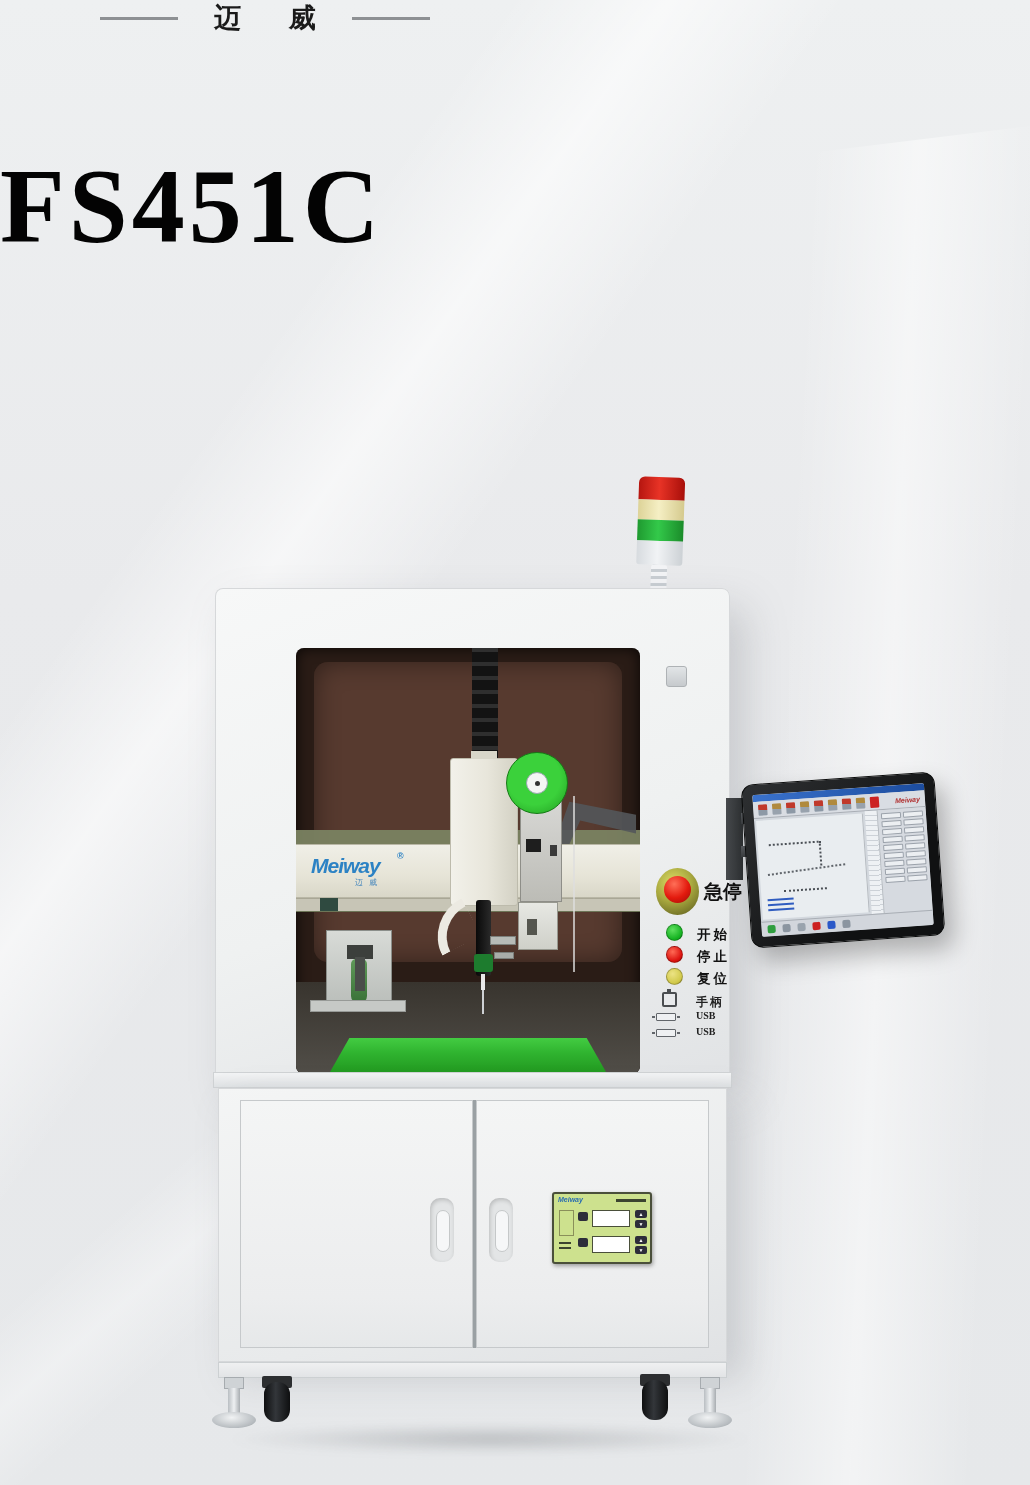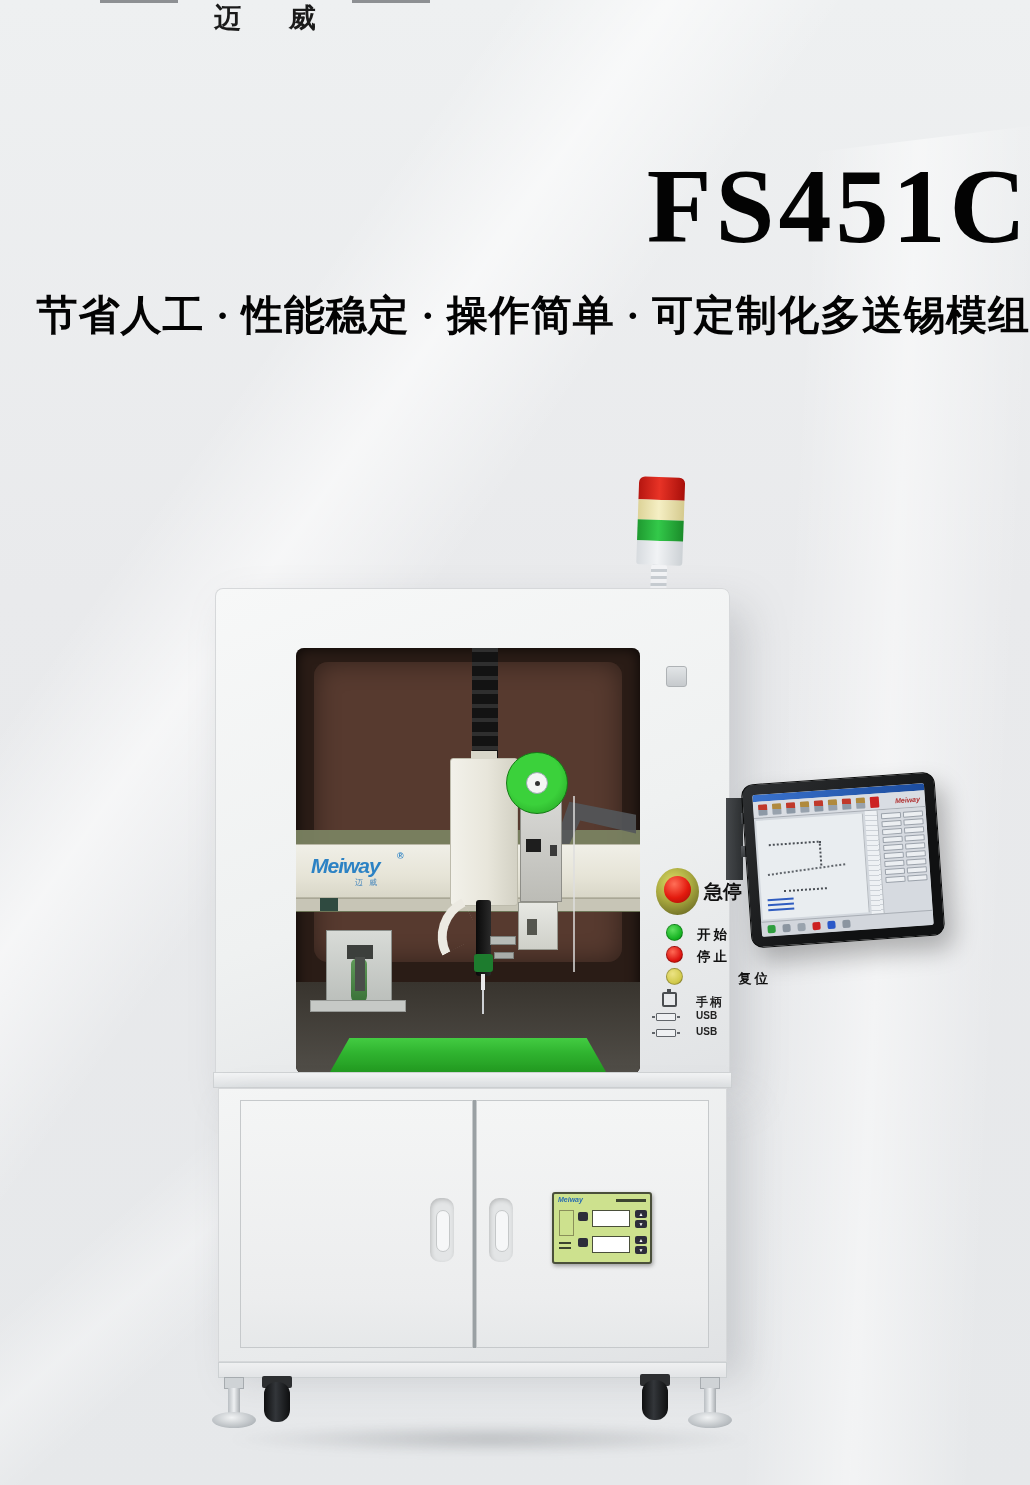--- a/index.html
+++ b/index.html
@@ -19,26 +19,26 @@
   
   .logo{position:absolute;left:36px;top:6px;width:430px;}
   .wordmark{position:relative;display:inline-block;padding-left:18px;}
   .wordmark .green-slash{position:absolute;left:14px;top:16px;width:15px;height:48px;
     background:linear-gradient(180deg,#b9dd7e,#9cc95e);transform:skewX(-20deg);border-radius:2px;}
   .wordmark .brand-text{
     position:relative;font-style:italic;font-weight:800;font-size:70px;line-height:72px;letter-spacing:-4px;
     background:linear-gradient(180deg,#3fa0dc 0%,#1b6cb1 55%,#0f5492 100%);
     -webkit-background-clip:text;background-clip:text;color:transparent;}
   .wordmark .reg{position:relative;top:-34px;font-size:22px;font-weight:700;color:#2a7fc0;font-style:normal;}
-  .cn-row{display:flex;gap:16px;margin:-6px 0 0 64px;width:330px;}
+  .cn-row{display:flex;align-items:center;gap:16px;margin:-6px 0 0 64px;width:330px;}
   .cn-row .dash{flex:1;height:3px;background:#8d9093;}
   .cn-row .cn-text{font-size:27px;font-weight:800;color:#1a1a1a;letter-spacing:20px;text-indent:20px;white-space:nowrap;}
 
   
-  .titles{position:absolute;left:0;top:152px;width:100%;text-align:right;color:#030303;}
+  .titles{position:absolute;left:0;top:152px;width:100%;text-align:left;color:#030303;}
   .titles h1{margin:0;font-family:"Liberation Serif", serif;font-size:106px;line-height:110px;font-weight:700;letter-spacing:4px;}
   .titles h2{margin:6px 0 0 0;font-family:"Liberation Serif", serif;font-size:92px;line-height:100px;font-weight:700;letter-spacing:2px;}
   .titles .tagline{margin:26px 0 0 0;font-family:"Liberation Serif", serif;font-size:41px;font-weight:700;letter-spacing:1px;white-space:nowrap;}
 
   
   .machine{position:absolute;inset:0;}
   .machine *{position:absolute;box-sizing:border-box;}
 
   .ground-shadow{left:225px;top:1424px;width:530px;height:30px;border-radius:50%;
     background:radial-gradient(ellipse at center,rgba(80,85,90,.28),transparent 70%);filter:blur(4px);}
@@ -120,24 +120,24 @@
   .estop-ring{left:0;top:0;width:43px;height:47px;border-radius:50%;
     background:radial-gradient(circle at 40% 32%,#dede66 0%,#a9a93f 45%,#55551a 100%);}
   .estop-btn{left:8px;top:8px;width:27px;height:27px;border-radius:50%;
     background:radial-gradient(circle at 38% 30%,#ff6f57 0%,#e31a0e 55%,#9a0c05 100%);}
   .estop-label{left:48px;top:11px;font-size:19px;font-weight:800;color:#111;white-space:nowrap;}
   .ctl-dot{left:666px;width:17px;height:17px;border-radius:50%;border:1px solid rgba(0,0,0,.25);}
   .ctl-dot.d0{top:924px;background:radial-gradient(circle at 38% 32%,#5fe05f,#17b423 65%,#0d8a17);}
   .ctl-dot.d1{top:946px;background:radial-gradient(circle at 38% 32%,#ff6a55,#dd1410 65%,#a30a06);}
   .ctl-dot.d2{top:968px;background:radial-gradient(circle at 38% 32%,#ece384,#d2ca4c 65%,#a8a02e);}
   .ctl-label{left:697px;font-size:13.5px;font-weight:800;color:#111;letter-spacing:3px;white-space:nowrap;}
-  .ctl-label.l0{top:926px;} .ctl-label.l1{top:948px;} .ctl-label.l2{top:970px;margin-left:41px;}
+  .ctl-label.l0{top:926px;} .ctl-label.l1{top:948px;} .ctl-label.l2{top:970px;}
   .handle-icon{left:662px;top:992px;width:15px;height:15px;border:2px solid #4a4d50;border-radius:2px;background:#e8eaec;}
   .handle-icon::before{content:"";position:absolute;left:3px;top:-5px;width:4px;height:4px;background:#4a4d50;}
-  .port-label{left:696px;font-weight:800;color:#222;white-space:nowrap;}
+  .port-label{left:696px;font-weight:800;color:#222;white-space:nowrap;font-family:Liberation Serif, serif;}
   .port-label.h{top:994px;font-size:12px;letter-spacing:2px;}
   .usb-icon{left:656px;width:20px;height:8px;border:1px solid #61656a;border-radius:1px;background:#eef0f2;}
   .usb-icon.u1{top:1013px;} .usb-icon.u2{top:1029px;}
   .usb-icon::before,.usb-icon::after{content:"";position:absolute;top:2px;width:3px;height:2px;background:#61656a;}
   .usb-icon::before{left:-5px;} .usb-icon::after{right:-5px;}
   .port-label.u1{top:1010px;font-size:10px;}
   .port-label.u2{top:1026px;font-size:10px;}
 
   
   .arm-plate{left:726px;top:798px;width:17px;height:82px;background:linear-gradient(90deg,#46494c,#2e3133);}
@@ -227,21 +227,20 @@
 <header class="logo">
   <div class="cn-row">
     <span class="dash"></span>
     <span class="cn-text">迈 威</span>
     <span class="dash"></span>
   </div>
 </header>
 
 <section class="titles">
   <h1>FS451C</h1>
-  <p class="tagline">节省人工 · 性能稳定 · 操作简单 · 可定制化多送锡模组</p>
 </section>
 
 <div class="machine">
   <div class="ground-shadow"></div>
 
   <div class="tower">
     <span class="seg tw-red"></span>
     <span class="seg tw-yellow"></span>
     <span class="seg tw-green"></span>
     <span class="seg tw-base"></span>

